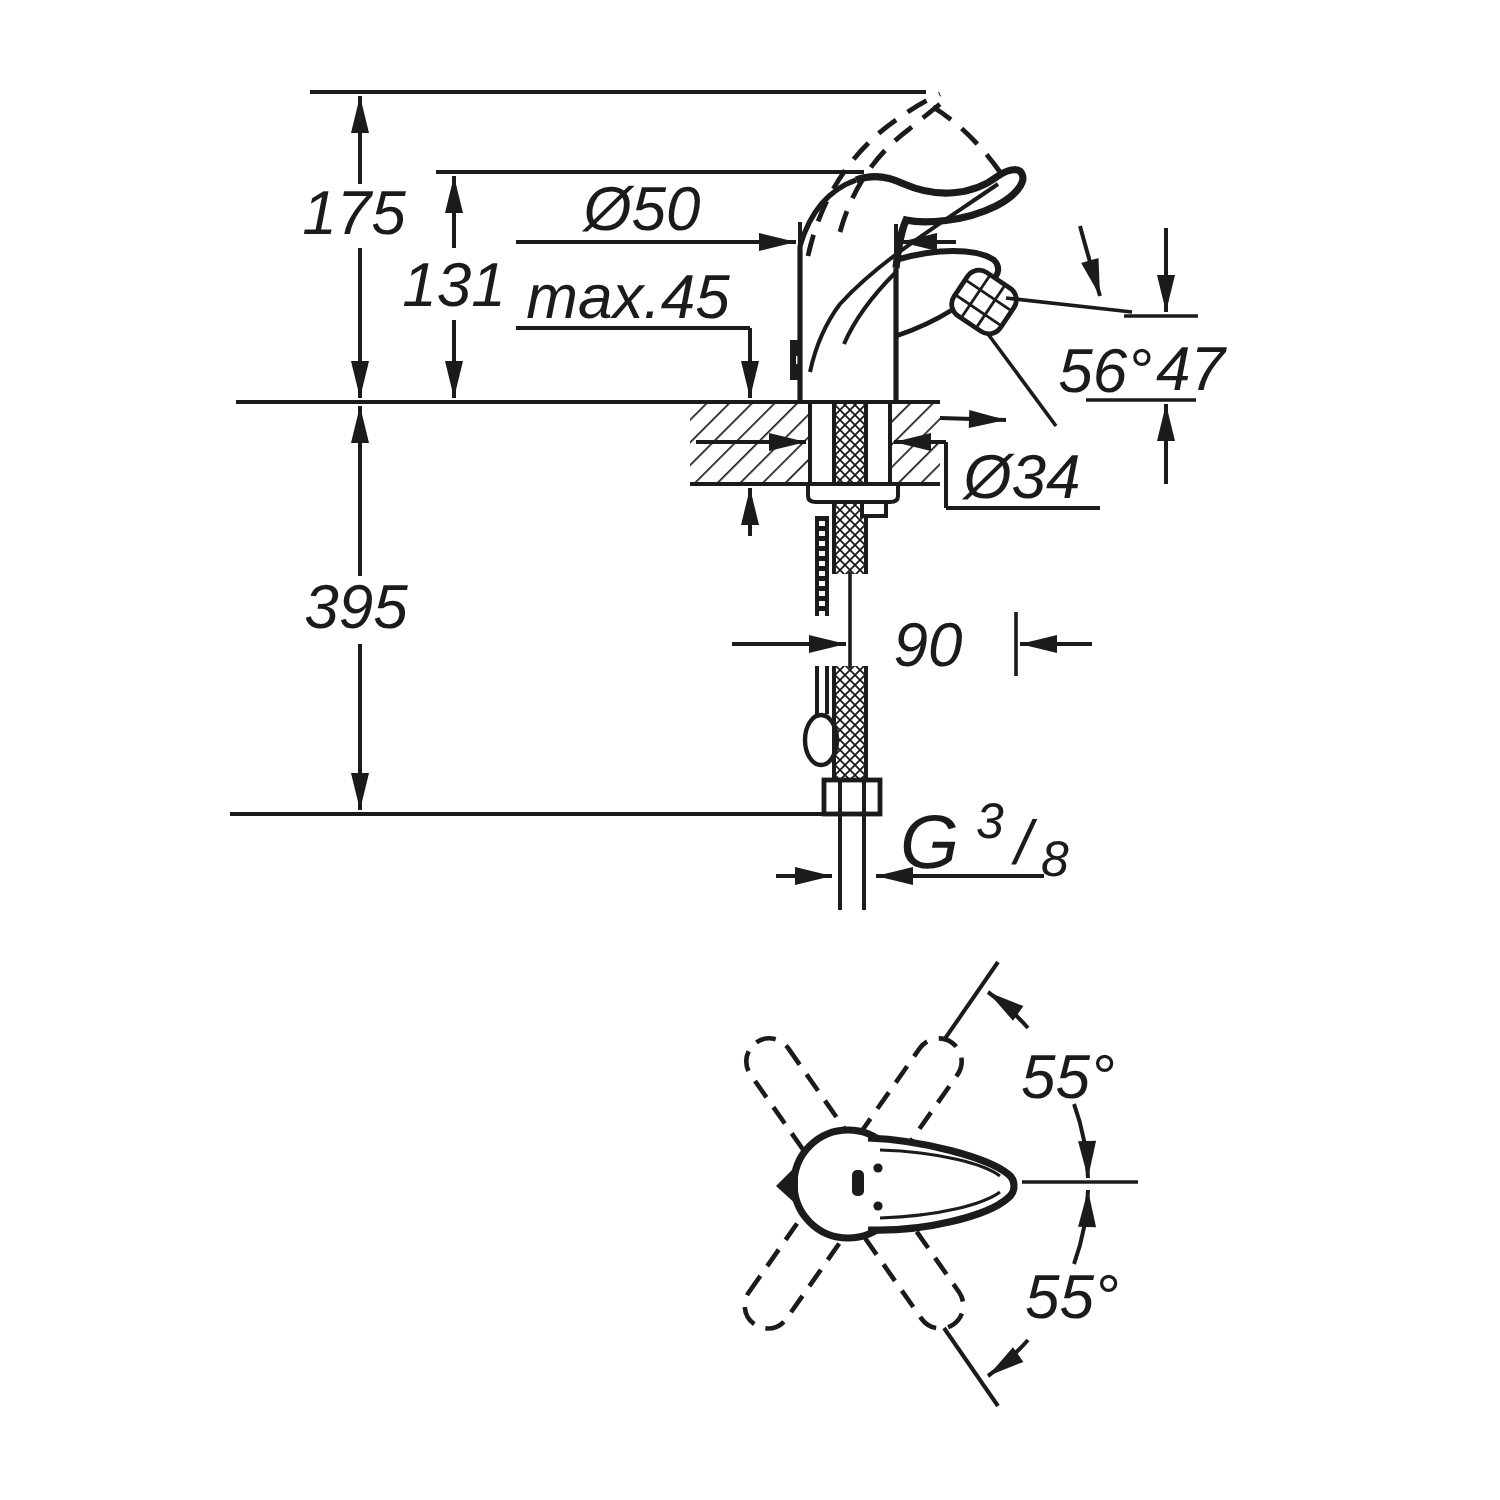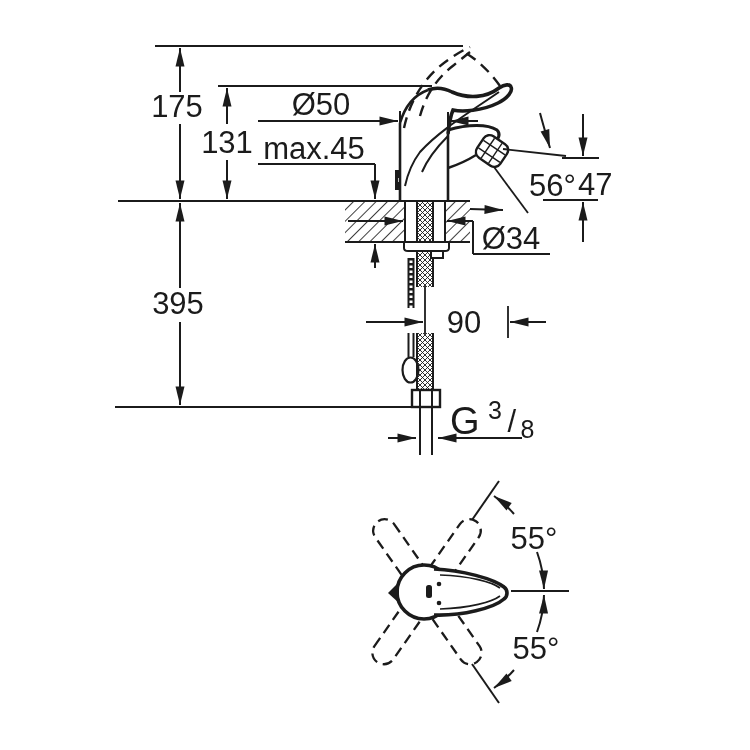--- a/index.html
+++ b/index.html
@@ -1,17 +1,17 @@
 <!DOCTYPE html>
 <html><head>
 <meta charset="utf-8">
 <style>
   html,body{margin:0;padding:0;background:#ffffff;}
   .stage{position:relative;width:750px;height:750px;background:#ffffff;overflow:hidden;
-         font-family:"Liberation Sans", sans-serif;}
+         font-family:"Liberation Sans", sans-serif;font-style:italic;}
   svg{display:block;}
   text{font-family:"Liberation Sans", sans-serif;fill:#1b1b1b;}
   .dim{font-size:31px;}
   .dim-small{font-size:25px;}
 </style>
 </head>
 <body>
 
 <div class="stage">
 <svg width="750" height="750" viewBox="0 0 750 750">

